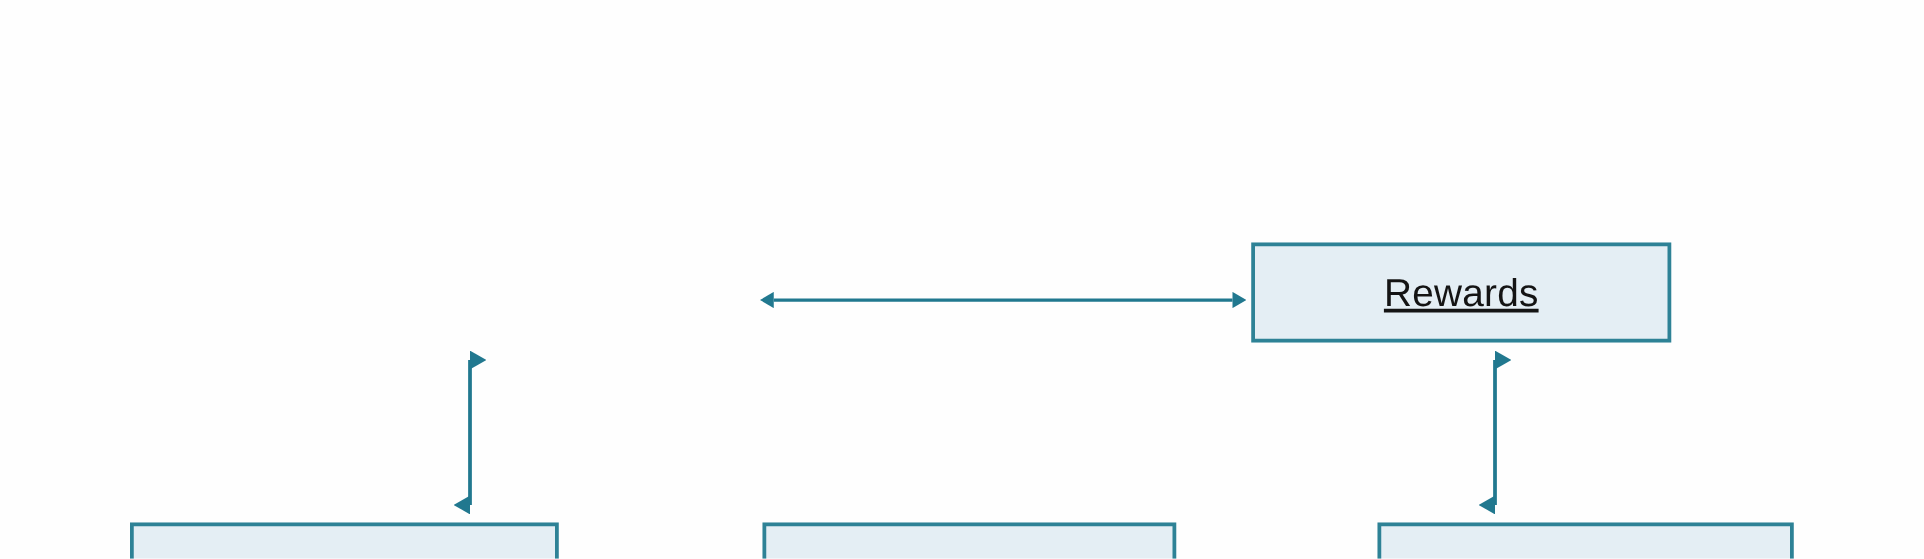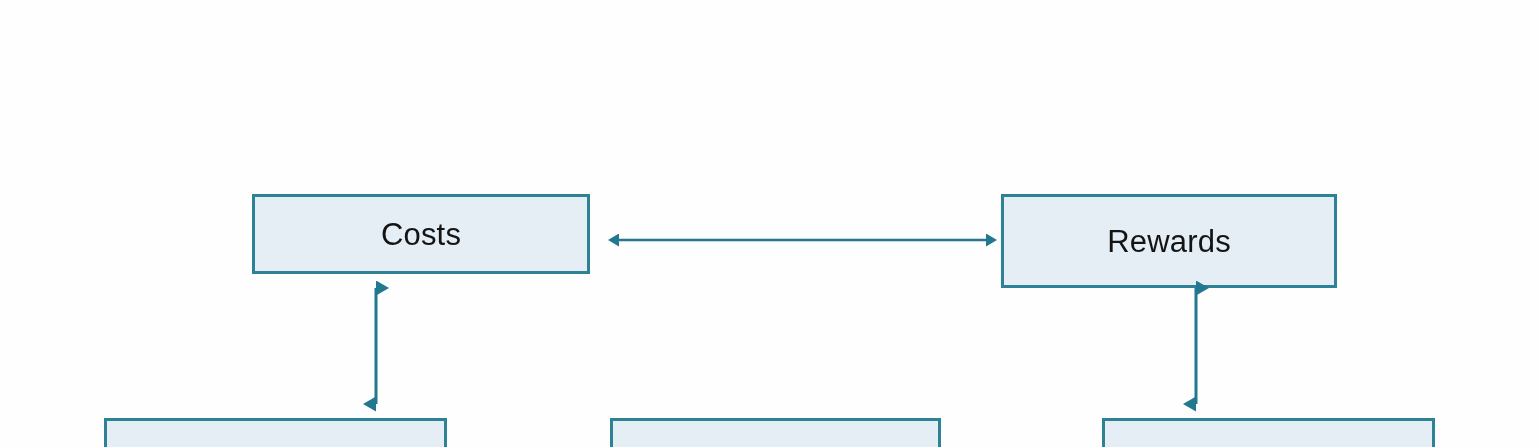--- a/index.html
+++ b/index.html
@@ -39,21 +39,22 @@
   #node-costs {
     left: 252px;
     top: 194px;
     width: 338px;
     height: 80px;
   }
   #node-rewards {
     left: 1001px;
     top: 194px;
     width: 336px;
-    height: 94px;
+    height: 80px;
+    text-decoration: underline;
   }
   
   #node-students {
     left: 104px;
     top: 418px;
     width: 343px;
     height: 90px;
   }
   #node-social-media {
     left: 610px;
@@ -92,23 +93,20 @@
     top: 272px;
     width: 36px;
     height: 148px;
   }
 </style>
 </head>
 <body>
 
 <div id="diagram-canvas">
 
-  <div class="node-box" id="node-costs">
-    <span class="node-label">Costs</span>
-  </div>
 
   <div class="node-box" id="node-rewards">
     <span class="node-label">Rewards</span>
   </div>
 
   <svg class="arrow-svg" id="arrow-costs-rewards" viewBox="0 0 395 36">
     <defs>
       <marker id="mk-left" markerWidth="13" markerHeight="13" refX="11" refY="6.5" orient="auto" markerUnits="userSpaceOnUse">
         <path d="M11,0 L11,13 L0,6.5 Z" fill="#21788f"></path>
       </marker>

